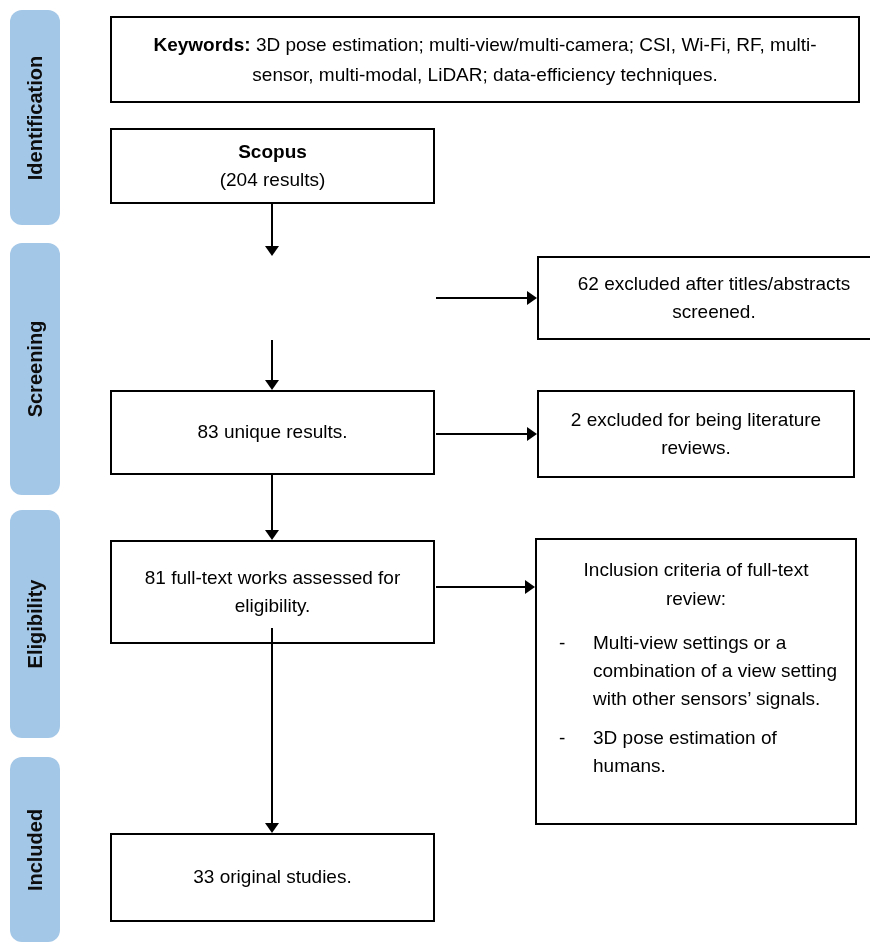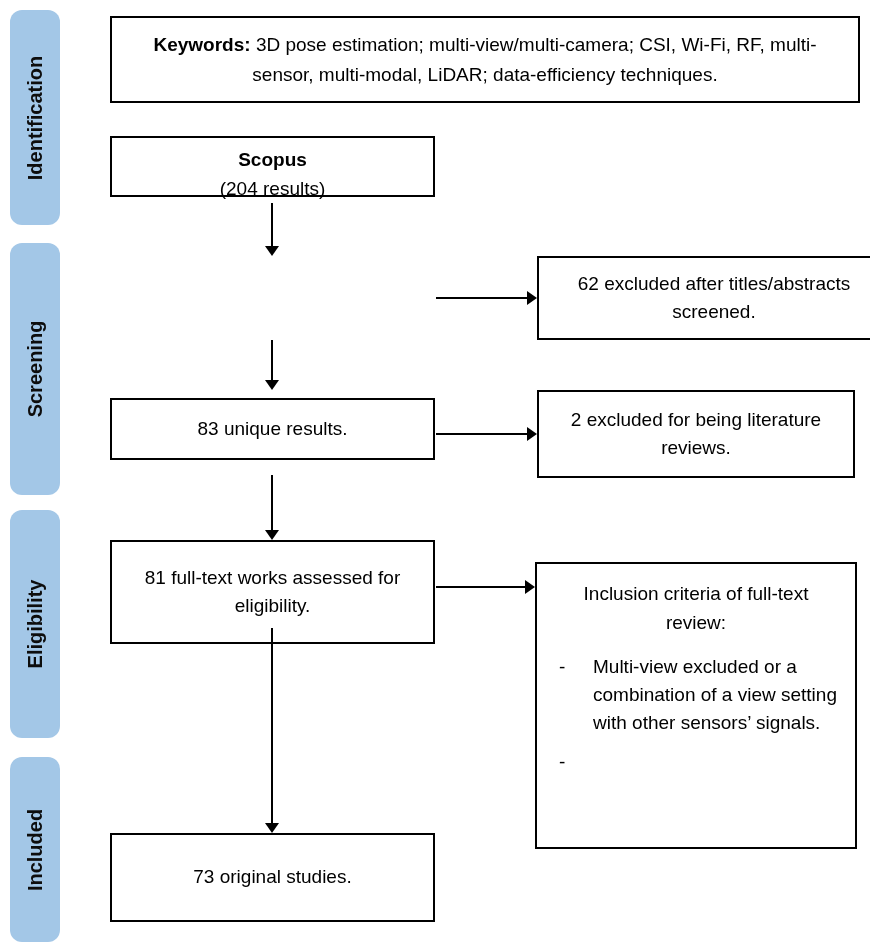--- a/index.html
+++ b/index.html
@@ -46,21 +46,20 @@
     text-align: center;
     font-size: 19px;
     line-height: 1.5;
     padding: 8px 18px;
   }
   .box.side { border-width: 2px; }
   .box.criteria {
     justify-content: flex-start;
     text-align: left;
     padding: 16px 16px 10px 16px;
-    margin-top: 24px;
   }
   .criteria-title {
     width: 100%;
     text-align: center;
     margin-bottom: 16px;
   }
   .bullet {
     display: flex;
     width: 100%;
     line-height: 1.47;
@@ -117,55 +116,56 @@
     <span class="stage-label">Included</span>
   </div>
 
   <div class="box" style="left:110px;top:16px;width:750px;height:87px;line-height:1.55;">
     <div>
       <span class="bold">Keywords:</span>
       <span>3D pose estimation; multi-view/multi-camera; CSI, Wi-Fi, RF, multi-sensor, multi-modal, LiDAR; data-efficiency techniques.</span>
     </div>
   </div>
 
-  <div class="box" style="left:110px;top:136px;width:325px;height:61px;justify-content:space-between;">
+  <div class="box" style="left:110px;top:128px;width:325px;height:76px;">
     <div class="bold">Scopus</div>
     <div>(204 results)</div>
   </div>
 
 
   <div class="box side" style="left:537px;top:256px;width:354px;height:84px;">
     <div>62 excluded after titles/abstracts screened.</div>
   </div>
 
-  <div class="box" style="left:110px;top:390px;width:325px;height:62px;margin-top:8px;">
+  <div class="box" style="left:110px;top:390px;width:325px;height:85px;">
     <div>83 unique results.</div>
   </div>
 
   <div class="box side" style="left:537px;top:390px;width:318px;height:88px;">
     <div>2 excluded for being literature reviews.</div>
   </div>
 
   <div class="box" style="left:110px;top:540px;width:325px;height:104px;">
     <div>81 full-text works assessed for eligibility.</div>
   </div>
 
   <div class="box side criteria" style="left:535px;top:538px;width:322px;height:287px;">
     <div class="criteria-title">Inclusion criteria of full-text review:</div>
     <div class="bullet">
       <span class="bullet-marker">-</span>
-      <span class="bullet-text">Multi-view excluded or a combination of a view setting with other sensors’ signals.</span>
+      <span class="bullet-text">Multi-view settings or a combination of a view setting with other sensors’ signals.</span>
     </div>
     <div class="bullet">
       <span class="bullet-marker">-</span>
+      <span class="bullet-text">3D pose estimation of humans.</span>
     </div>
   </div>
 
   <div class="box" style="left:110px;top:833px;width:325px;height:89px;">
-    <div>73 original studies.</div>
+    <div>33 original studies.</div>
   </div>
 
   <div>
     <div class="vline" style="left:271px;top:203px;height:44px;"></div>
     <div class="head-down" style="left:265px;top:246px;"></div>
   </div>
   <div>
     <div class="vline" style="left:271px;top:340px;height:41px;"></div>
     <div class="head-down" style="left:265px;top:380px;"></div>
   </div>

